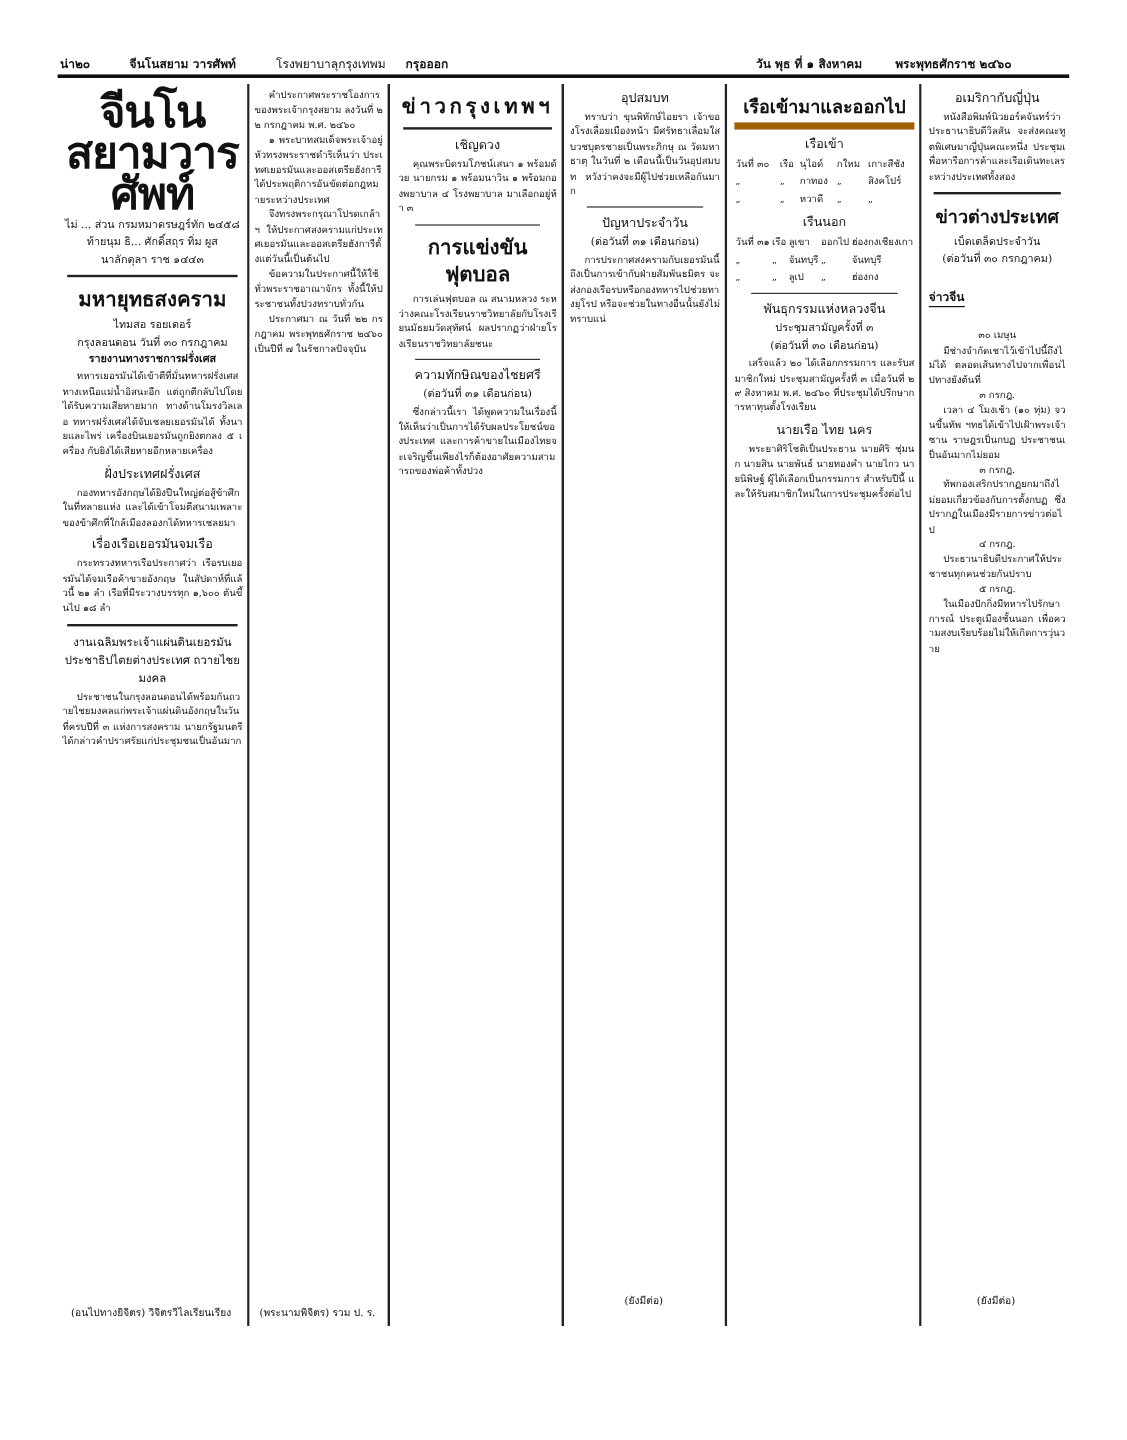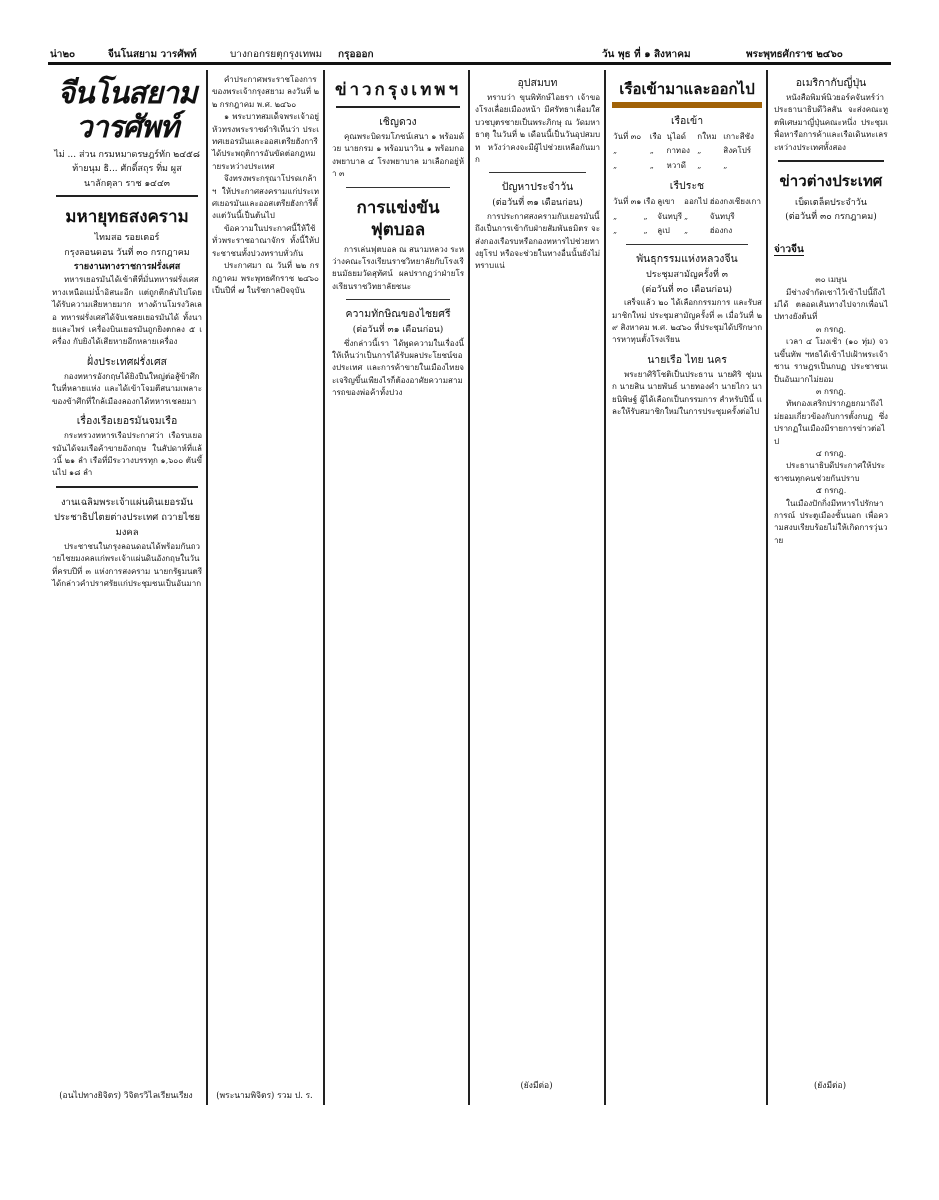--- a/index.html
+++ b/index.html
@@ -15,42 +15,42 @@
   .col { position: absolute; top: 70px; overflow: hidden; font-size: 8px; line-height: 12.4px; }
   .col .vr { position: absolute; right: 0; top: 0; bottom: 0; width: 2px; background: #222; }
   .c1 { left: 50px;  width: 158px; height: 1035px; }
   .c2 { left: 210px; width: 115px; height: 1035px; }
   .c3 { left: 330px; width: 140px; height: 1035px; }
   .c4 { left: 473px; width: 133px; height: 1035px; }
   .c5 { left: 610px; width: 158px; height: 1035px; }
   .c6 { left: 772px; width: 122px; height: 1035px; }
 
   .inner { padding: 0 6px 0 2px; }
-  h1.masthead-title { font-size: 30px; line-height: 34px; margin: 6px 0 4px; text-align: center; letter-spacing: -1px; font-weight: bold; font-style: italic; }
+  h1.masthead-title { font-size: 37px; line-height: 34px; margin: 6px 0 4px; text-align: center; letter-spacing: -1px; font-weight: bold; }
   h2 { font-size: 17px; line-height: 22px; margin: 8px 0 4px; text-align: center; font-weight: bold; }
   h3 { font-size: 10.5px; line-height: 15px; margin: 5px 0 2px; text-align: center; font-weight: normal; }
   .sub { font-size: 9px; text-align: center; margin: 2px 0; }
   .centered { text-align: center; }
   .hr { height: 2px; background: #222; margin: 6px 4px; }
   .hr-thin { height: 1px; background: #333; margin: 6px 14px; }
   .body-text { text-align: justify; text-indent: 12px; margin: 0; word-break: break-all; }
   .underline-head { font-size: 10px; font-weight: bold; border-bottom: 1px solid #111; display: inline-block; margin: 18px 0; }
   .sig { text-align: center; font-size: 8.5px; margin-top: 4px; }
 </style>
 </head>
 <body>
 
 <div class="page">
 
   <div class="masthead">
     <span style="left:0;">น่า๒๐</span>
     <span style="left:58px;">จีนโนสยาม วารศัพท์</span>
-    <span style="left:180px;font-weight:normal;">บางกอกรยตุกรุงเทพม</span>
+    <span style="left:180px;font-weight:normal;">โรงพยาบาลุกรุงเทพม</span>
     <span style="left:288px;">กรุอออก</span>
-    <span style="left:552px;text-align:right;">วัน พุธ ที่ ๑ สิงหาคม</span>
+    <span style="left:580px;text-align:right;">วัน พุธ ที่ ๑ สิงหาคม</span>
     <span style="left:696px;">พระพุทธศักราช ๒๔๖๐</span>
   </div>
   <div class="rule-top"></div>
 
   <div class="col c1">
     <div class="vr"></div>
     <div class="inner">
       <h1 class="masthead-title">จีนโนสยามวารศัพท์</h1>
       <div class="sub">ไม่ ... ส่วน กรมหมาดรษฎร์ทัก ๒๔๕๘</div>
       <div class="sub">ท้ายนุม ธิ... ศักดิ์สถุร ทิ่ม ผูส</div>
@@ -137,21 +137,21 @@
         </tr>
         <tr>
           <td>„</td>
           <td>„</td>
           <td>หวาดี</td>
           <td>„</td>
           <td>„</td>
         </tr>
       </tbody>
         </table>
-      <h3>เรืประช</h3>
+      <h3>เรืนนอก</h3>
       <table style="width:100%;font-size:8px;border-collapse:collapse;">
         <tbody>
             <tr>
           <td>วันที่ ๓๑</td>
           <td>เรือ</td>
           <td>ลูเขา</td>
           <td>ออกไป</td>
           <td>ฮ่องกงเชียงเกา</td>
         </tr>
         <tr>

